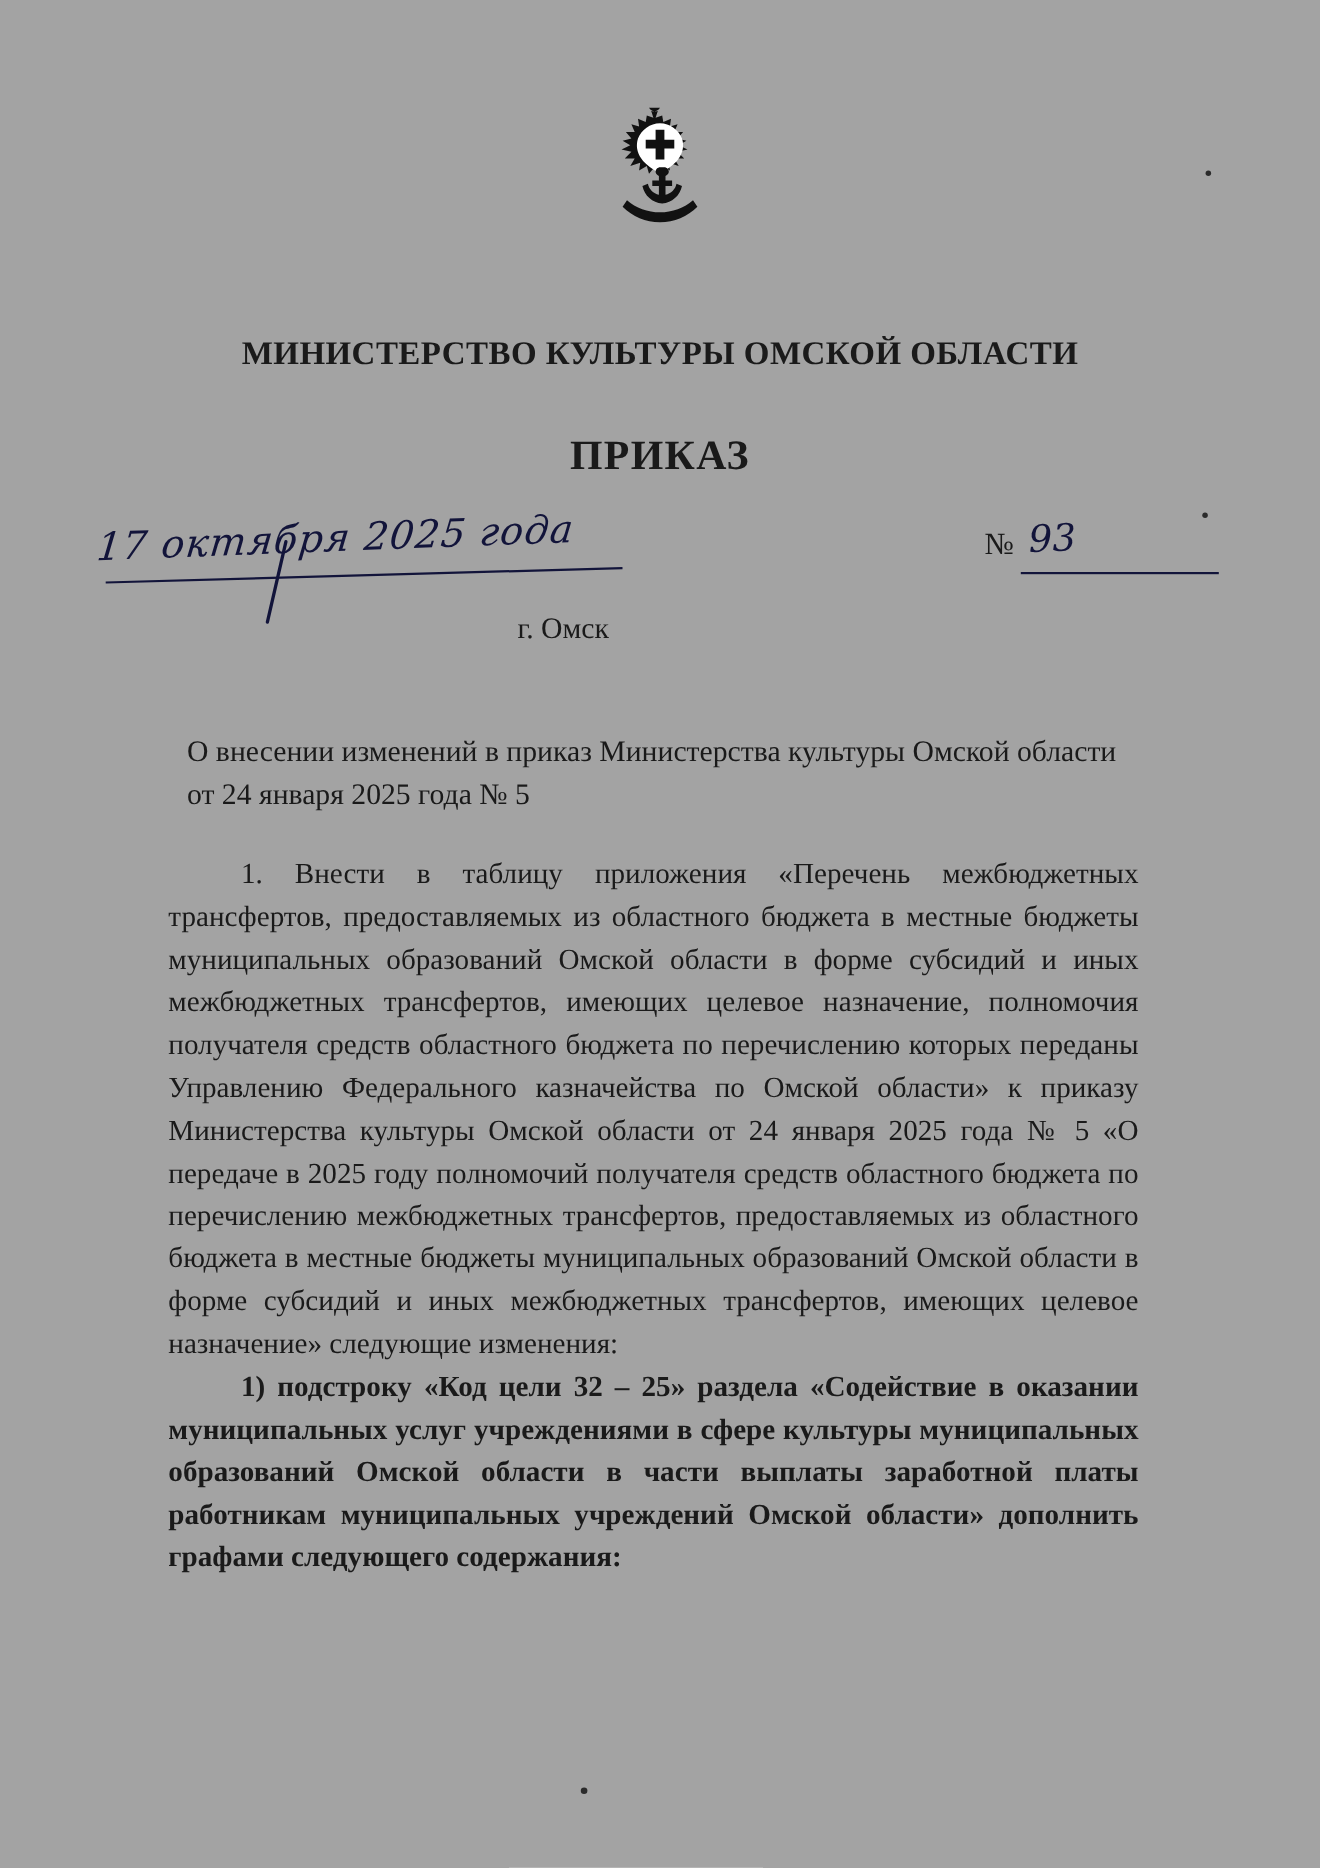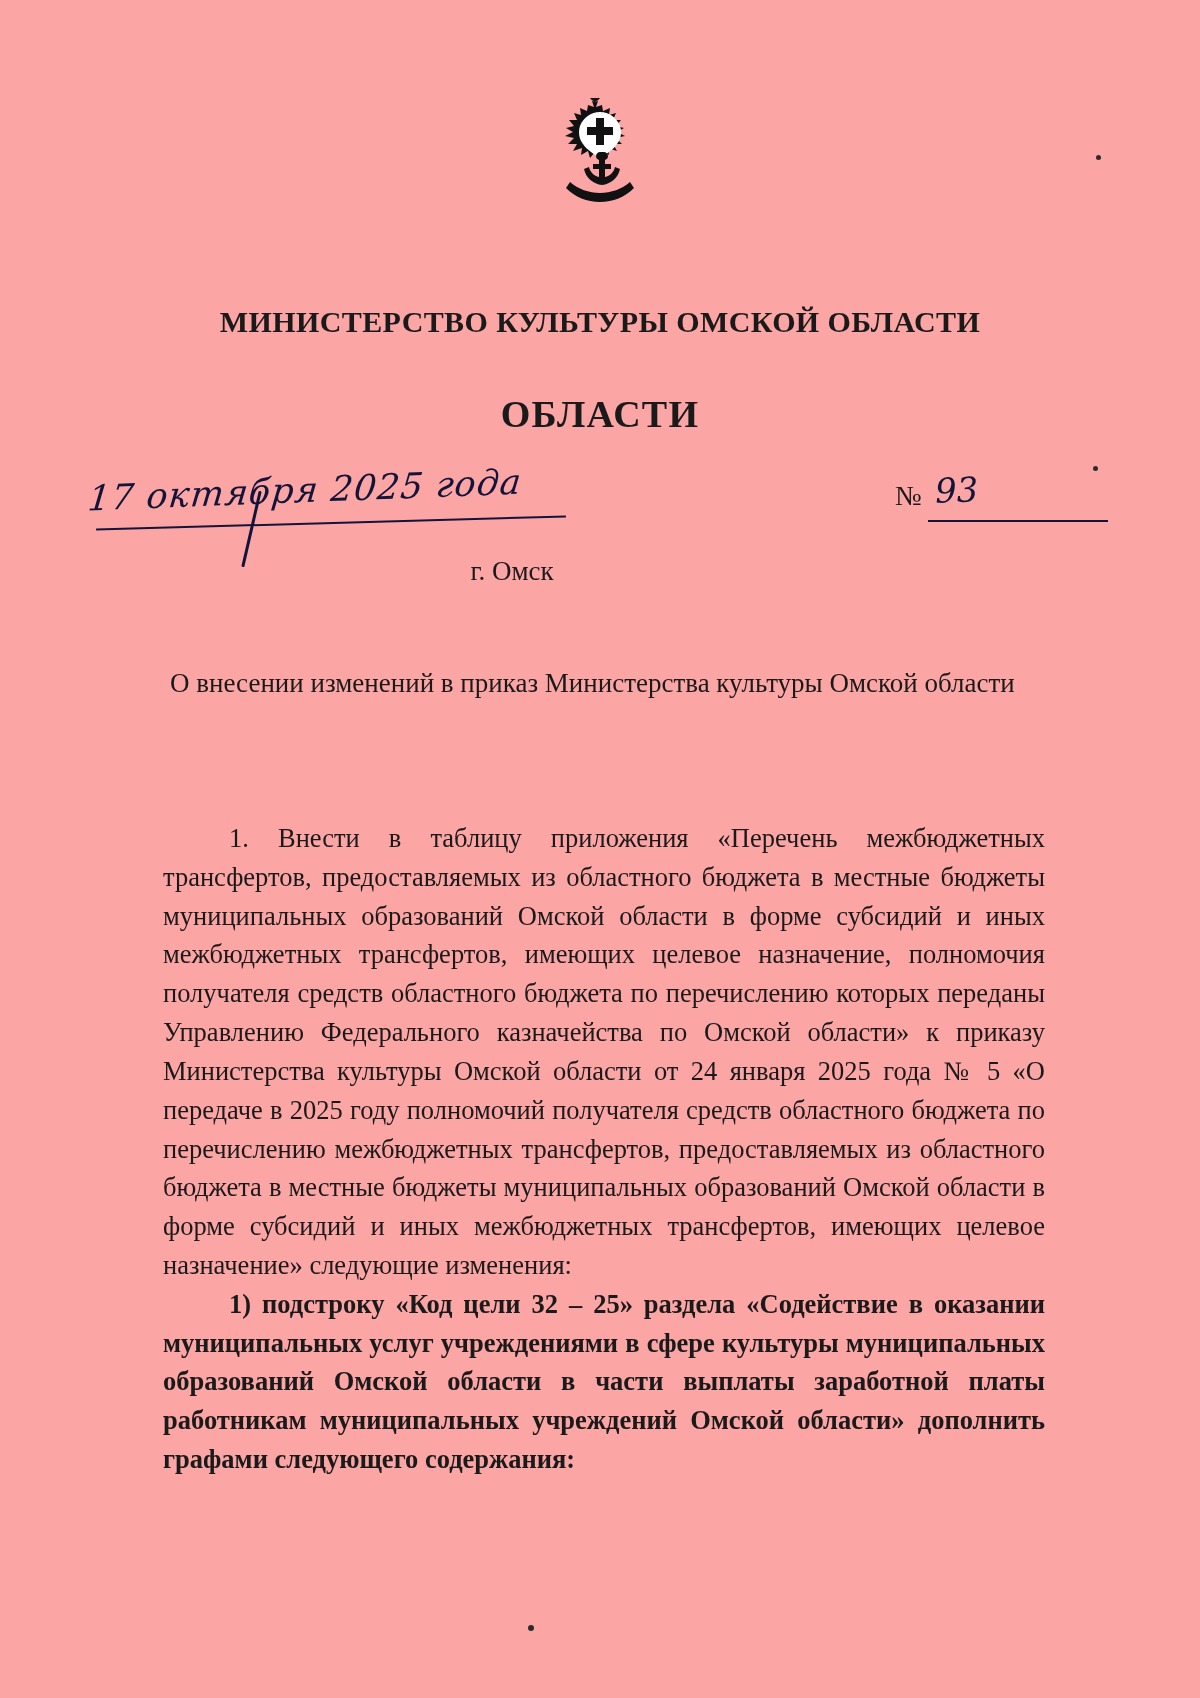--- a/index.html
+++ b/index.html
@@ -12,21 +12,21 @@
     height: 1698px;
     position: relative;
     font-family: "Liberation Serif", serif;
     color: #1a1a1a;
     overflow: hidden;
   }
 
   .page {
     position: absolute;
     inset: 0;
-    background: #fca5a5;
+    background: #a3a3a3;
   }
 
   
   .emblem-wrap {
     position: absolute;
     top: 96px;
     left: 0;
     width: 1200px;
     display: flex;
     justify-content: center;
@@ -139,25 +139,24 @@
     left: 170px;
     width: 870px;
     font-size: 27px;
     line-height: 1.45;
   }
 
   
   .body-text {
     position: absolute;
     top: 775px;
-    left: 163px;
+    left: 153px;
     width: 882px;
     font-size: 26.5px;
     line-height: 1.465;
-    margin-top: 44px;
   }
   .body-text p {
     margin: 0 0 0px 0;
     text-align: justify;
     text-align-last: left;
     text-indent: 66px;
     hyphens: none;
   }
   .body-text p.tight {
     margin-top: 0;
@@ -215,35 +214,36 @@
 
         <path d="M54 56 c-2 0 -4 2 -4 4 0 2 1 3 3 4 v4 h-6 v5 h6 v8 c-5 -1 -9 -5 -10 -10 l-5 2 c2 9 9 15 18 16 9 -1 16 -7 18 -16 l-5 -2 c-1 5 -5 9 -10 10 v-8 h6 v-5 h-6 v-4 c2 -1 3 -2 3 -4 0 -2 -2 -4 -4 -4 z"></path>
 
         <path d="M24 86 c8 7 19 11 30 11 11 0 22 -4 30 -11 l4 6 c-9 9 -21 14 -34 14 -13 0 -25 -5 -34 -14 z"></path>
       </g>
     </svg>
   </div>
 
   <div class="ministry-title">МИНИСТЕРСТВО КУЛЬТУРЫ ОМСКОЙ ОБЛАСТИ</div>
 
-  <div class="doc-type">ОБЛАСТИ</div>
+  <div class="doc-type">ПРИКАЗ</div>
 
   <div class="date-number-row">
     <div class="handwritten-date">17 октября 2025 года</div>
     <div class="date-underline"></div>
     <div class="date-flourish"></div>
     <div class="number-label">№</div>
     <div class="number-value">93</div>
     <div class="number-underline"></div>
   </div>
 
   <div class="city">г. Омск</div>
 
   <div class="subject">
     <div>О внесении изменений в приказ Министерства культуры Омской области</div>
+    <div>от 24 января 2025 года № 5</div>
   </div>
 
   <div class="body-text">
     <p class="stretch">1. Внести в таблицу приложения «Перечень межбюджетных трансфертов, предоставляемых из областного бюджета в местные бюджеты муниципальных образований Омской области в форме субсидий и иных межбюджетных трансфертов, имеющих целевое назначение, полномочия получателя средств областного бюджета по перечислению которых переданы Управлению Федерального казначейства по Омской области» к приказу Министерства культуры Омской области от 24 января 2025 года № 5 «О передаче в 2025 году полномочий получателя средств областного бюджета по перечислению межбюджетных трансфертов, предоставляемых из областного бюджета в местные бюджеты муниципальных образований Омской области в форме субсидий и иных межбюджетных трансфертов, имеющих целевое назначение» следующие изменения:</p>
     <p class="stretch tight">1) подстроку «Код цели 32 – 25» раздела «Содействие в оказании муниципальных услуг учреждениями в сфере культуры муниципальных образований Омской области в части выплаты заработной платы работникам муниципальных учреждений Омской области» дополнить графами следующего содержания:</p>
   </div>
 
   <div class="tick-right"></div>
   <div class="tick-right2"></div>
   <div class="tick-bottom"></div>

